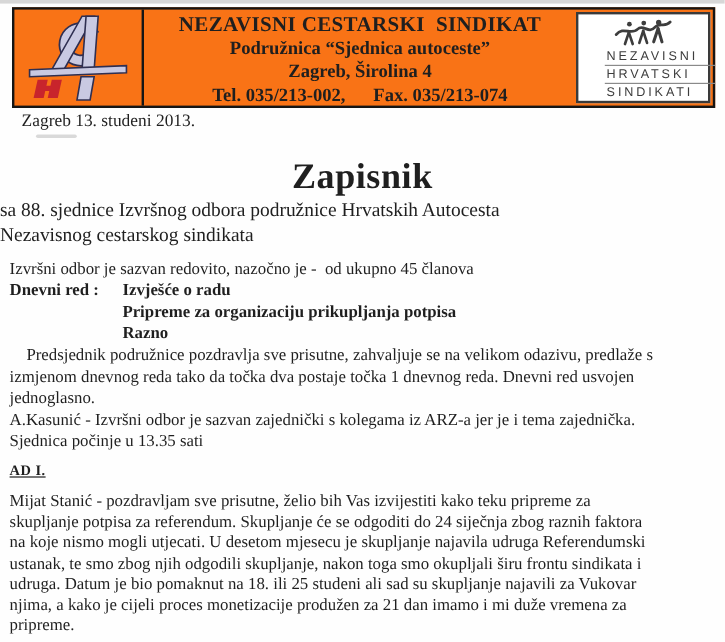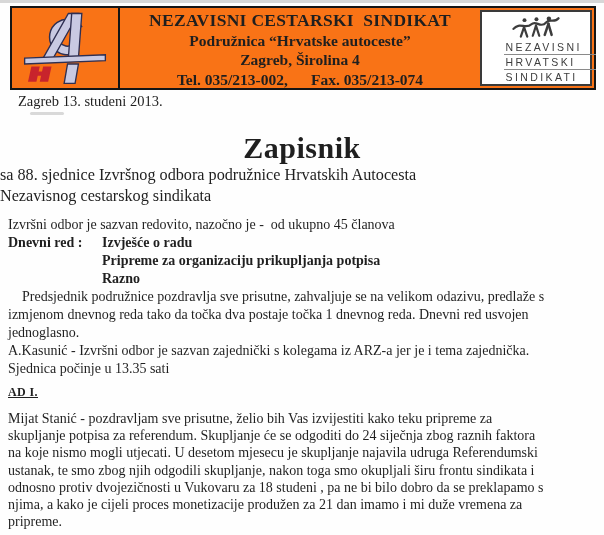--- a/index.html
+++ b/index.html
@@ -86,21 +86,21 @@
       <polygon points="55,63 68,63 64,86 51,86" fill="#c9c9e2" stroke="#2f2f52" stroke-width="1.6"></polygon>
 
       <polygon points="12,66 22,66 18,84 8,84" fill="#c8242c"></polygon>
       <polygon points="26,66 36,66 32,84 22,84" fill="#c8242c"></polygon>
       <polygon points="14,72 33,72 32,77 13,77" fill="#c8242c"></polygon>
     </svg>
   </div>
 
   <div class="header-center">
     <div class="org-line pre">NEZAVISNI CESTARSKI  SINDIKAT</div>
-    <div class="branch-line">Podružnica “Hrvatske autoceste”</div>
+    <div class="branch-line">Podružnica “Sjednica autoceste”</div>
     <div class="addr-line">Zagreb, Širolina 4</div>
     <div class="telfax-line pre">Tel. 035/213-002,      Fax. 035/213-074</div>
   </div>
 
   <div class="nhs-box">
     <svg width="100" height="46" viewBox="0 0 104 50">
       <g stroke="#3d3d3d" stroke-linecap="round" fill="none">
         <path d="M3,28 C16,12 30,30 42,18 C52,8 62,28 74,14 C82,5 92,16 101,5" stroke-width="5"></path>
         <path d="M26,24 L19,45" stroke-width="4.8"></path>
           <path d="M26,24 L33,45" stroke-width="4.8"></path>
@@ -152,18 +152,18 @@
   <div class="line">A.Kasunić - Izvršni odbor je sazvan zajednički s kolegama iz ARZ-a jer je i tema zajednička.</div>
   <div class="line">Sjednica počinje u 13.35 sati</div>
 
   <div class="section-heading">AD I.</div>
 
   <div class="para para-stanic">
     <div class="line">Mijat Stanić - pozdravljam sve prisutne, želio bih Vas izvijestiti kako teku pripreme za</div>
     <div class="line">skupljanje potpisa za referendum. Skupljanje će se odgoditi do 24 siječnja zbog raznih faktora</div>
     <div class="line">na koje nismo mogli utjecati. U desetom mjesecu je skupljanje najavila udruga Referendumski</div>
     <div class="line">ustanak, te smo zbog njih odgodili skupljanje, nakon toga smo okupljali širu frontu sindikata i</div>
-    <div class="line pre">odnosno protiv dvojezičnosti u Vukovaru za 18 studeni , pa ne bi bilo dobro da se preklapamo s</div>
+    <div class="line">udruga. Datum je bio pomaknut na 18. ili 25 studeni ali sad su skupljanje najavili za Vukovar</div>
     <div class="line">njima, a kako je cijeli proces monetizacije produžen za 21 dan imamo i mi duže vremena za</div>
     <div class="line">pripreme.</div>
   </div>
 
 </div>
 
 </body></html>

